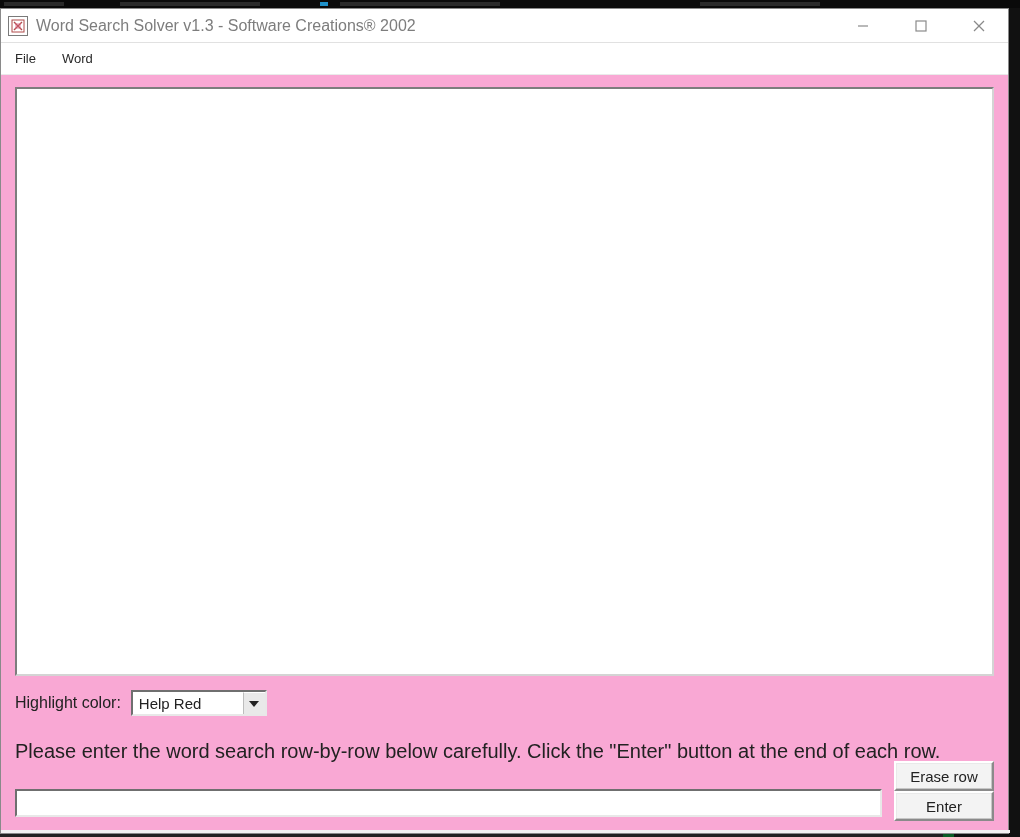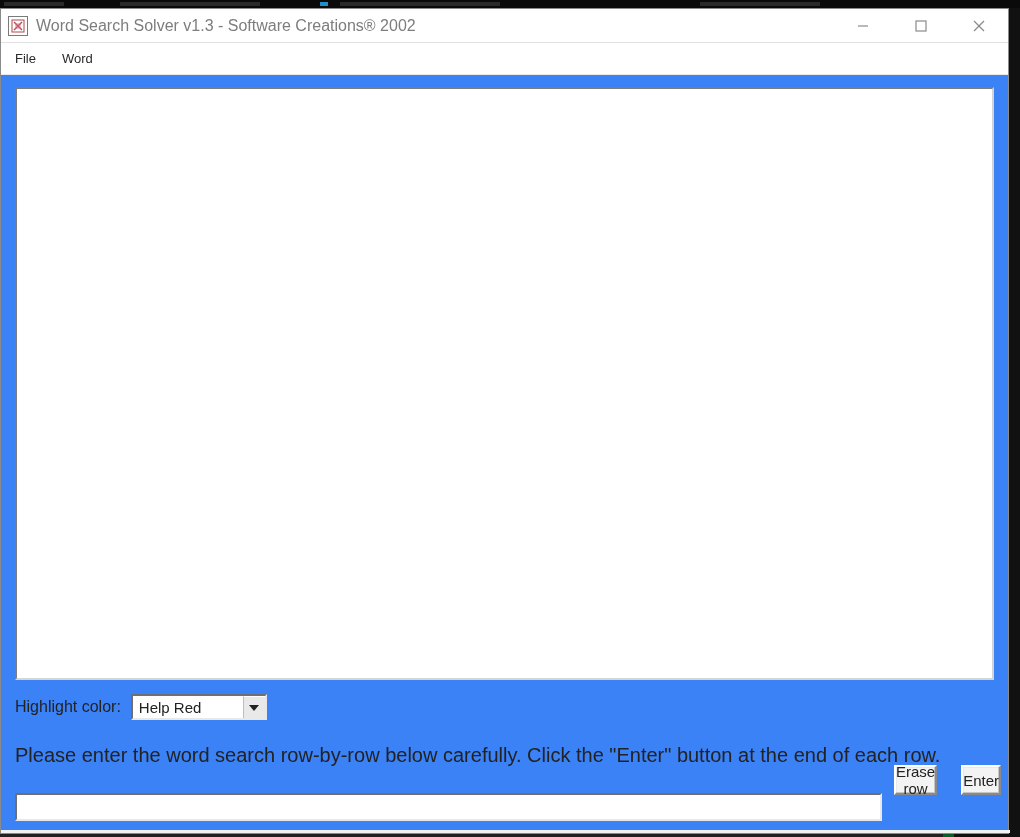--- a/index.html
+++ b/index.html
@@ -92,21 +92,21 @@
   .menubar .menu-item {
     font-size: 13px;
     color: #2a2a2a;
     padding: 4px 4px;
     cursor: default;
   }
 
   
   .client {
     flex: 1;
-    background: #3b82f6;
+    background: #f9a8d4;
     padding: 12px 14px 12px 14px;
     display: flex;
     flex-direction: column;
   }
 
   .main-panel {
     flex: 1;
     background: #ffffff;
     border: 2px solid #9a9a9a;
     border-top-color: #7d7d7d;
@@ -184,22 +184,22 @@
     border-right: 2px solid #e8e8e8;
     border-bottom: 2px solid #e8e8e8;
     font-size: 15px;
     padding: 0 6px;
     outline: none;
   }
 
   .action-col {
     width: 100px;
     display: flex;
-    flex-direction: row;
-    gap: 24px;
+    flex-direction: column;
+    gap: 0;
     margin-top: -8px;
   }
   .win-button {
     height: 30px;
     background: #f3f3f3;
     border-top: 2px solid #ffffff;
     border-left: 2px solid #ffffff;
     border-right: 2px solid #8a8a8a;
     border-bottom: 2px solid #8a8a8a;
     box-shadow: inset -1px -1px 0 #c6c6c6, inset 1px 1px 0 #e9e9e9;

